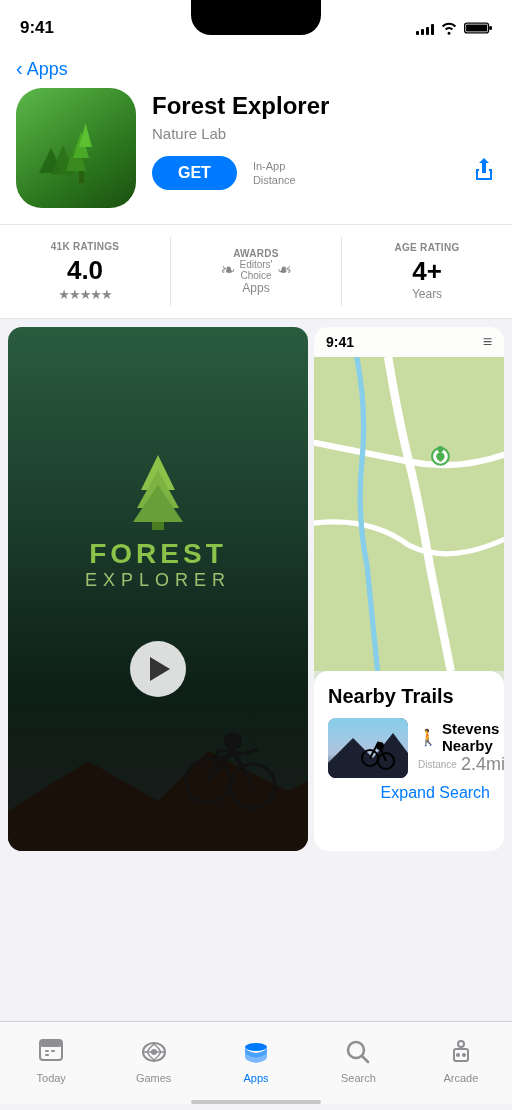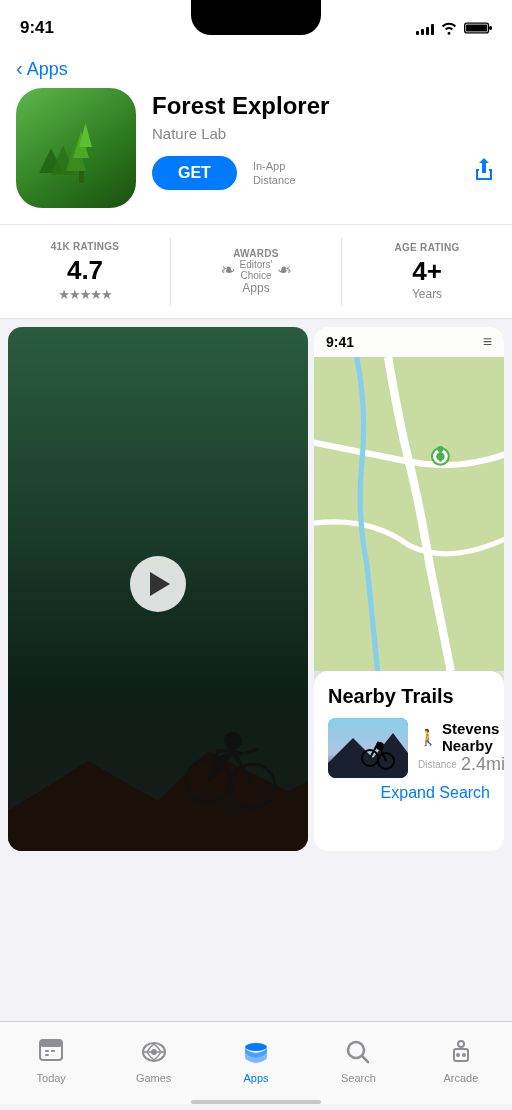--- a/index.html
+++ b/index.html
@@ -507,21 +507,21 @@
       </div>
     </div>
   </div>
 
   <div class="divider"></div>
 
   <div class="stats-bar">
 
     <div class="stat-item">
       <span class="stat-label">41K RATINGS</span>
-      <span class="stat-value">4.7</span>
+      <span class="stat-value">4.0</span>
       <span class="stars">★★★★★</span>
     </div>
 
     <div class="stat-item">
       <span class="stat-label">AWARDS</span>
       <div class="editors-choice">
         <span class="laurel">❧</span>
         <div class="ec-text">
           <div class="ec-line1">Editors'</div>
           <div class="ec-line2">Choice</div>
@@ -538,20 +538,30 @@
     </div>
 
   </div>
 
   <div class="divider"></div>
 
   <div class="screenshots-area">
 
     <div class="screenshot-1">
 
+      <div class="forest-logo">
+        <svg width="70" height="80" viewBox="0 0 70 80">
+          <polygon points="35,5 18,40 52,40" fill="#8bc34a"></polygon>
+          <polygon points="35,20 14,58 56,58" fill="#7cb342"></polygon>
+          <polygon points="35,35 10,72 60,72" fill="#689f38"></polygon>
+          <rect x="29" y="72" width="12" height="14" fill="#4a7c20"></rect>
+        </svg>
+        <div class="forest-title">FOREST</div>
+        <div class="forest-subtitle">EXPLORER</div>
+      </div>
       <div class="play-btn">
         <div class="play-triangle"></div>
       </div>
 
       <svg class="biker-silhouette" viewBox="0 0 300 180" preserveAspectRatio="xMidYMax meet">
 
         <polygon points="0,140 80,90 150,130 200,80 280,120 300,110 300,180 0,180" fill="#1a1008" opacity="0.9"></polygon>
 
         <g transform="translate(190, 60)">
 

